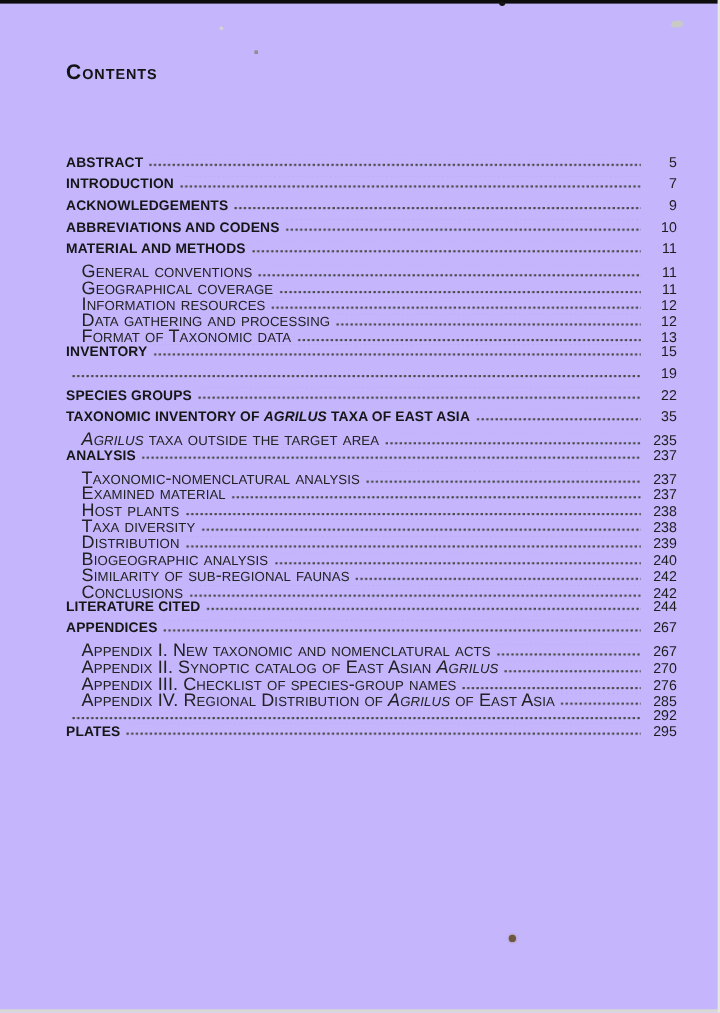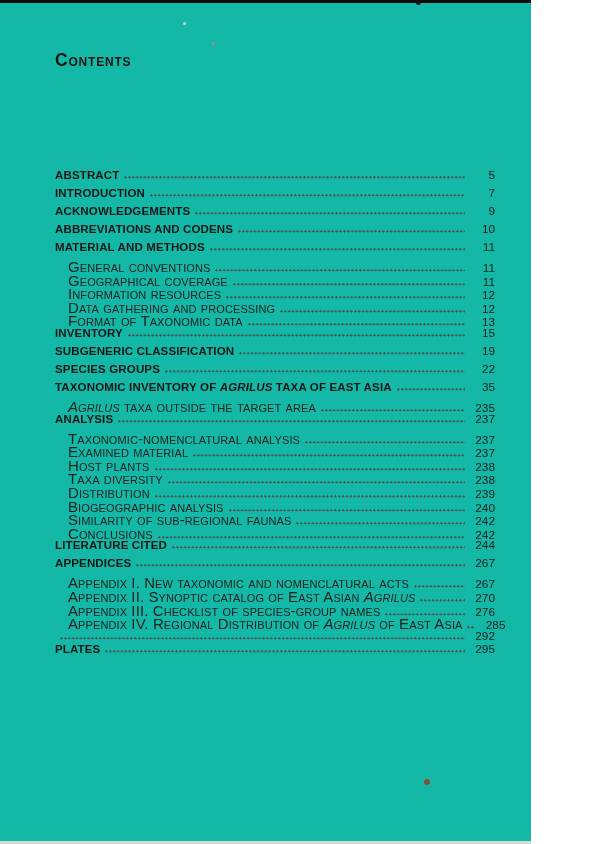--- a/index.html
+++ b/index.html
@@ -3,23 +3,23 @@
 <meta charset="utf-8">
 <style>
   html, body {
     margin: 0;
     padding: 0;
     background: #ffffff;
     font-family: "Liberation Sans", sans-serif;
   }
   .page {
     position: relative;
-    width: 531px;
+    width: 600px;
     height: 844px;
-    background: #14b8a6;
+    background: #c4b5fd;
     overflow: hidden;
     box-sizing: border-box;
   }
   
   .edge-top    { position: absolute; left: 0; top: 0; width: 600px; height: 3px; background: #0c0c0c; }
   .edge-bottom { position: absolute; left: 0; top: 841px; width: 600px; height: 3px; background: #d8d8d4; }
   .edge-right  { position: absolute; left: 598px; top: 0; width: 2px; height: 844px; background: #e6e6e2; }
   .artifact-top-dot   { position: absolute; left: 416px; top: 1px;  width: 5px; height: 4px; background: #151515; border-radius: 50%; }
   .artifact-speck     { position: absolute; left: 183px; top: 22px; width: 3px; height: 3px; background: #d6d6d2; border-radius: 50%; }
   .artifact-plus      { position: absolute; left: 212px; top: 42px; width: 3px; height: 3px; background: #8f8f8f; }
@@ -36,21 +36,20 @@
     font-variant: small-caps;
     letter-spacing: 0.8px;
     color: #141414;
   }
   .toc {
     position: absolute;
     left: 55px;
     right: 36px;
     top: 128px;
     color: #1d1d1d;
-    margin-top: 40px;
   }
   .row { display: flex; align-items: baseline; }
   .row.l1 { height: 18px; }
   .row.l2 { height: 13.6px; }
   .row .label { white-space: nowrap; }
   .row.l1 .label {
     font-weight: bold;
     font-size: 11.5px;
     letter-spacing: 0.15px;
     color: #161616;
@@ -145,21 +144,20 @@
         <span class="label"><span>Format of Taxonomic data</span></span>
         <span class="leader"></span>
         <span class="page-num">13</span>
       </div>
       <div class="row l1">
         <span class="label"><span>INVENTORY</span></span>
         <span class="leader"></span>
         <span class="page-num">15</span>
       </div>
       <div class="row l1">
-        <span class="label"><span>SUBGENERIC CLASSIFICATION</span></span>
         <span class="leader"></span>
         <span class="page-num">19</span>
       </div>
       <div class="row l1">
         <span class="label"><span>SPECIES GROUPS</span></span>
         <span class="leader"></span>
         <span class="page-num">22</span>
       </div>
       <div class="row l1">
         <span class="label"><span>TAXONOMIC INVENTORY OF </span><i>AGRILUS</i><span> TAXA OF EAST ASIA</span></span>

